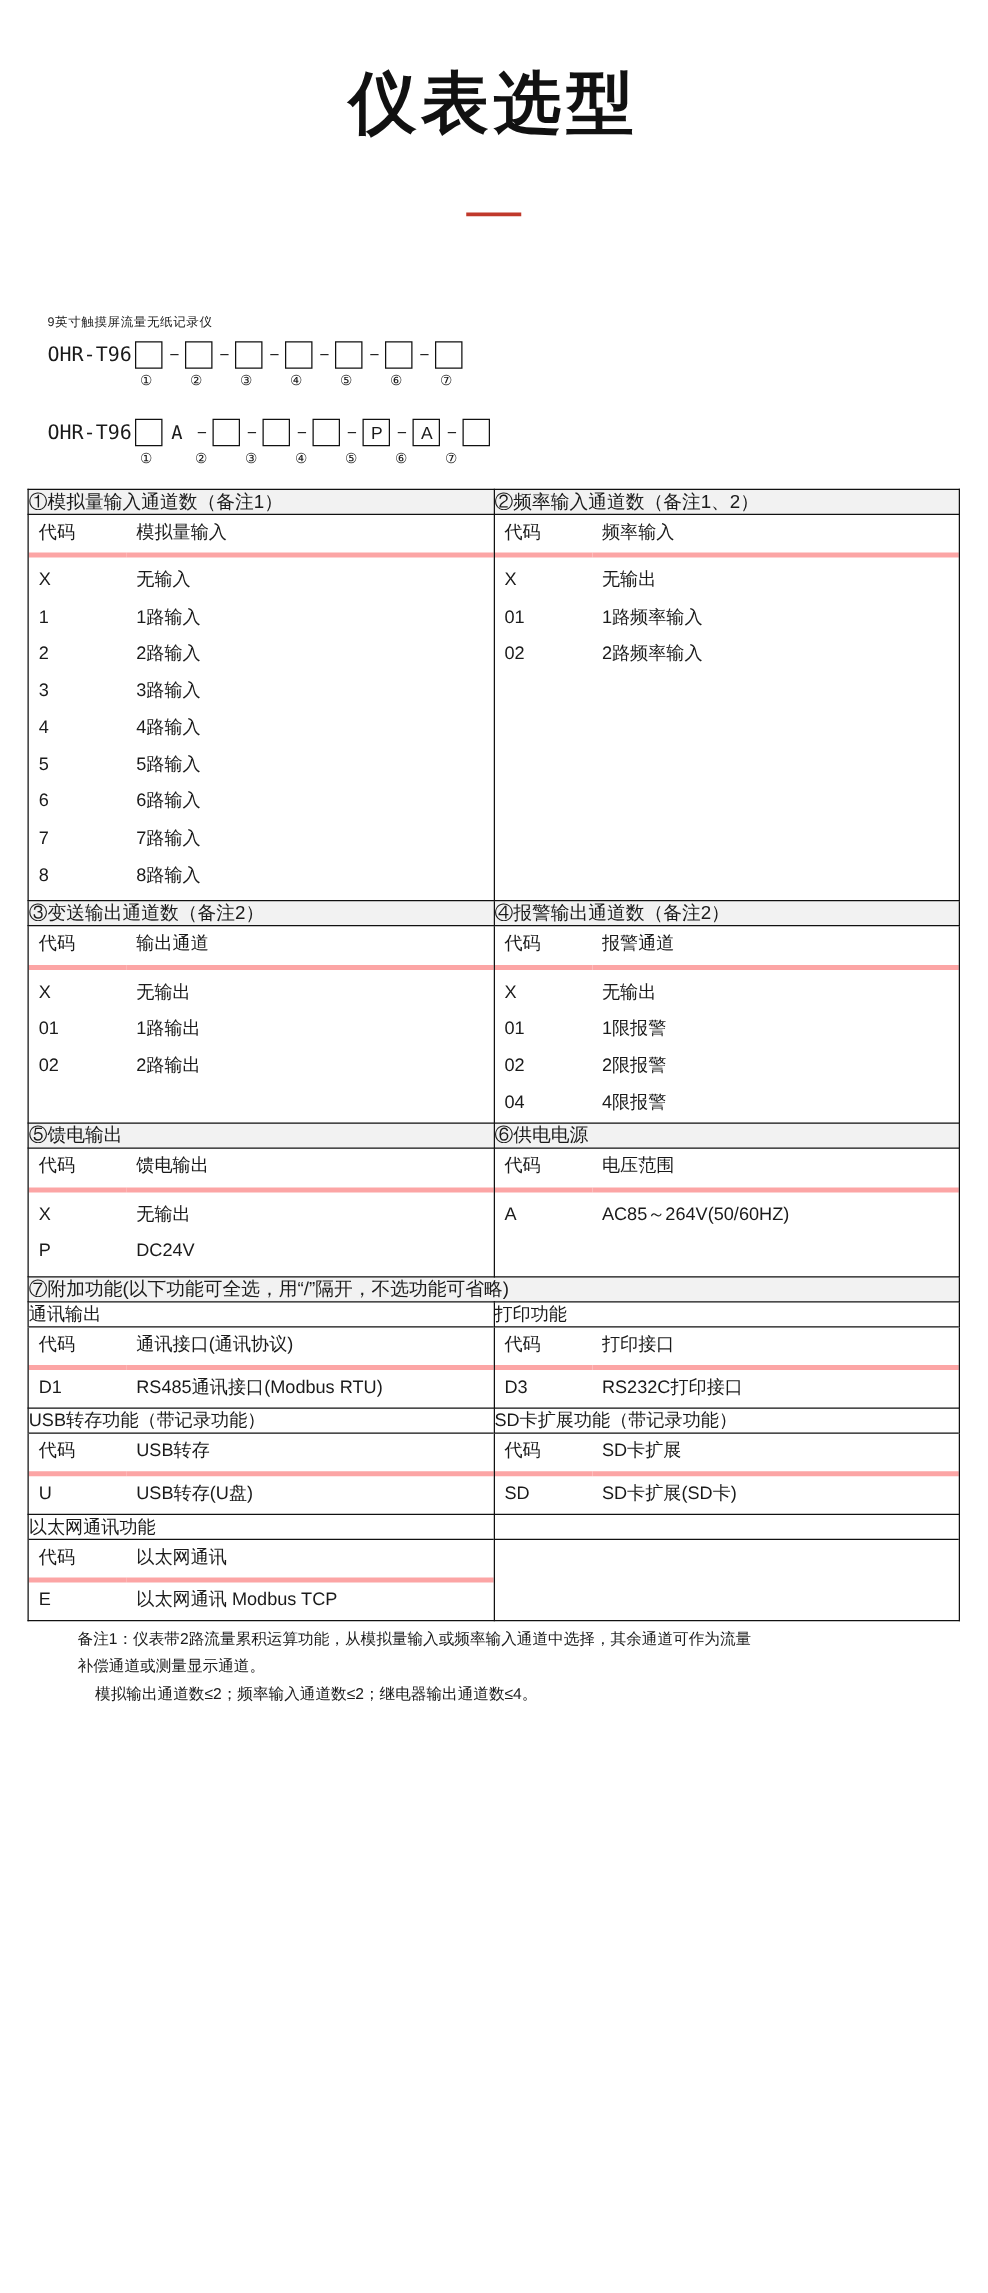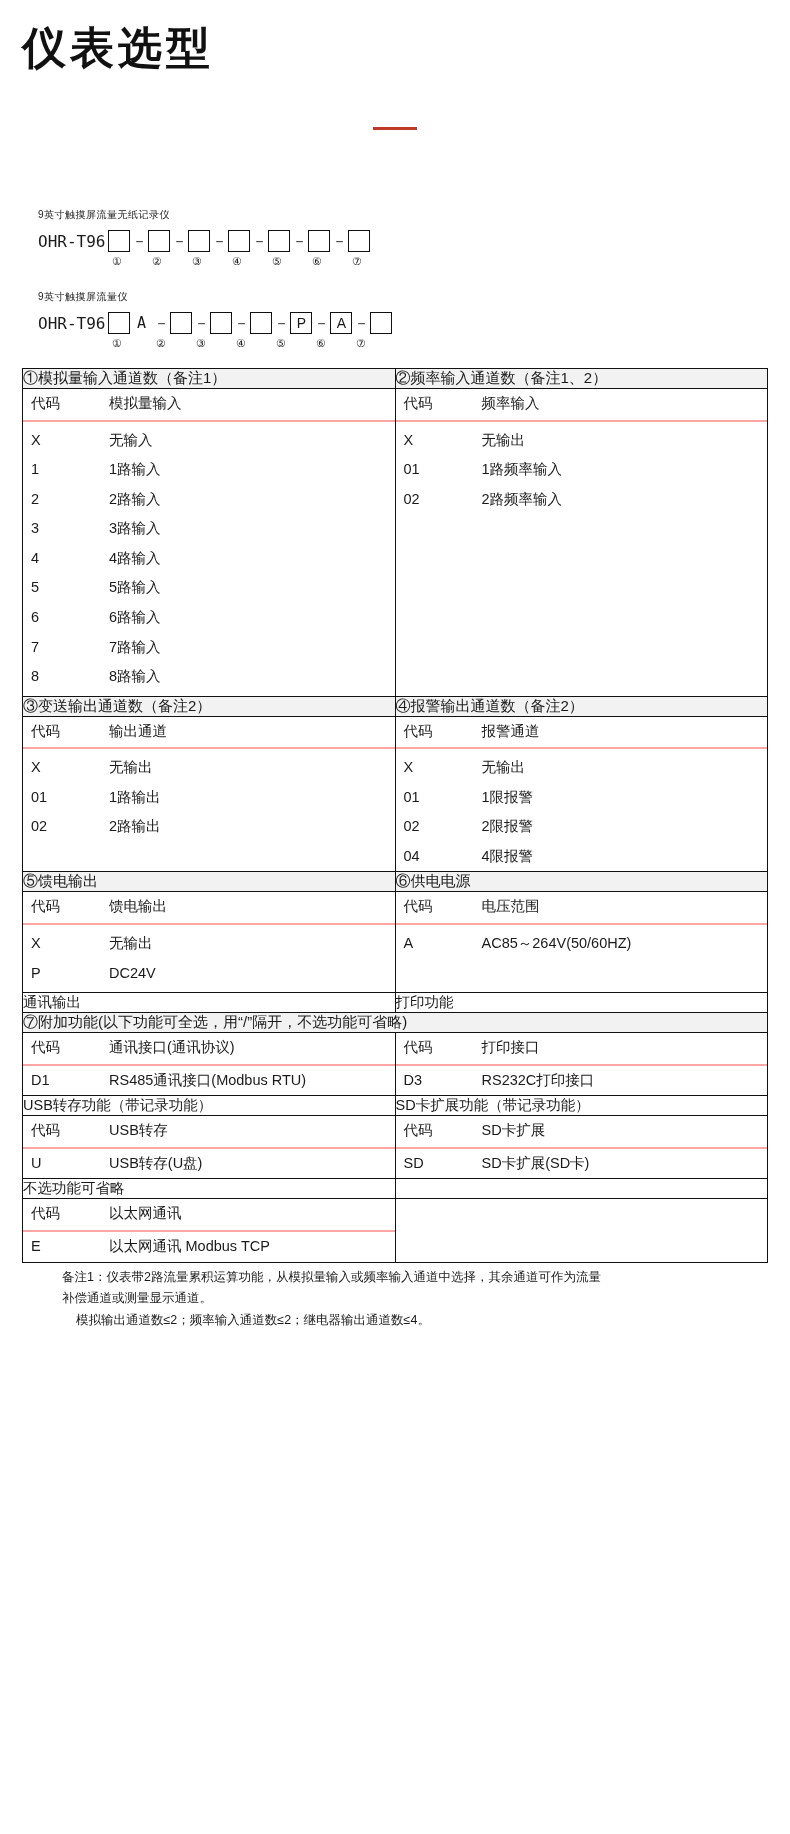--- a/index.html
+++ b/index.html
@@ -16,26 +16,26 @@
   }
   .page {
     position: relative;
     width: 790px;
     min-height: 1834px;
     box-sizing: border-box;
     padding: 0 22px;
   }
   
   .title {
-    text-align: left;
-    font-size: 44px;
+    text-align: center;
+    font-size: 54px;
     font-weight: bold;
     letter-spacing: 4px;
     color: #111111;
-    padding-top: 20px;
+    padding-top: 50px;
     line-height: 1.25;
   }
   .title-rule {
     width: 44px;
     height: 3px;
     background: #c0392b;
     margin: 52px auto 0 auto;
   }
   
   .models {
@@ -127,21 +127,21 @@
     border-collapse: collapse;
     table-layout: fixed;
   }
   .inner td {
     border: none;
     padding: 5px 8px;
     font-size: 14.5px;
     line-height: 1.35;
   }
   .inner tr.head td {
-    border-bottom: 2px solid #fca5a5;
+    border-bottom: 4px solid #fca5a5;
     padding-bottom: 6px;
   }
   .col-code { width: 62px; }
   
   .sub-head {
     padding: 6px 8px;
     font-size: 14.5px;
     border-bottom: 1px solid #111;
   }
   
@@ -195,21 +195,20 @@
         <span class="gap"></span>
         <span class="n">⑤</span>
         <span class="gap"></span>
         <span class="n">⑥</span>
         <span class="gap"></span>
         <span class="n">⑦</span>
       </div>
     </div>
 
     <div class="model-block" style="margin-top:22px;">
-      <div class="model-name">9英寸触摸屏流量仪</div>
       <div class="model-row">
         <span class="model-prefix">OHR-T96</span>
         <span class="slot"></span>
         <span class="plain">A</span>
         <span class="dash">－</span>
         <span class="slot"></span>
         <span class="dash">－</span>
         <span class="slot"></span>
         <span class="dash">－</span>
         <span class="slot"></span>
@@ -410,27 +409,27 @@
               <tr>
                   <td class="col-code" style="padding-top:9px">A</td>
                   <td style="padding-top:9px">AC85～264V(50/60HZ)</td>
                 </tr>
             </tbody>
           </table>
         </td>
       </tr>
 
       <tr>
+        <td class="sec-head" colspan="2">⑦附加功能(以下功能可全选，用“/”隔开，不选功能可省略)</td>
+      </tr>
+
+      <tr>
         <td class="sub-head" style="border-bottom:none">通讯输出</td>
         <td class="sub-head" style="border-bottom:none">打印功能</td>
       </tr>
-
-      <tr>
-        <td class="sec-head" colspan="2">⑦附加功能(以下功能可全选，用“/”隔开，不选功能可省略)</td>
-      </tr>
       <tr>
         <td>
           <table class="inner">
             <tbody>
               <tr class="head">
                 <td class="col-code">代码</td>
                 <td>通讯接口(通讯协议)</td>
               </tr>
               <tr>
                   <td class="col-code">D1</td>
@@ -484,21 +483,21 @@
               <tr>
                   <td class="col-code">SD</td>
                   <td>SD卡扩展(SD卡)</td>
                 </tr>
             </tbody>
           </table>
         </td>
       </tr>
 
       <tr>
-        <td class="sub-head" style="border-bottom:none">不选功能可省略</td>
+        <td class="sub-head" style="border-bottom:none">以太网通讯功能</td>
         <td style="border-left:1px solid #111;border-top:none;border-bottom:none;background:#fff"></td>
       </tr>
       <tr>
         <td>
           <table class="inner">
             <tbody>
               <tr class="head">
                 <td class="col-code">代码</td>
                 <td>以太网通讯</td>
               </tr>

